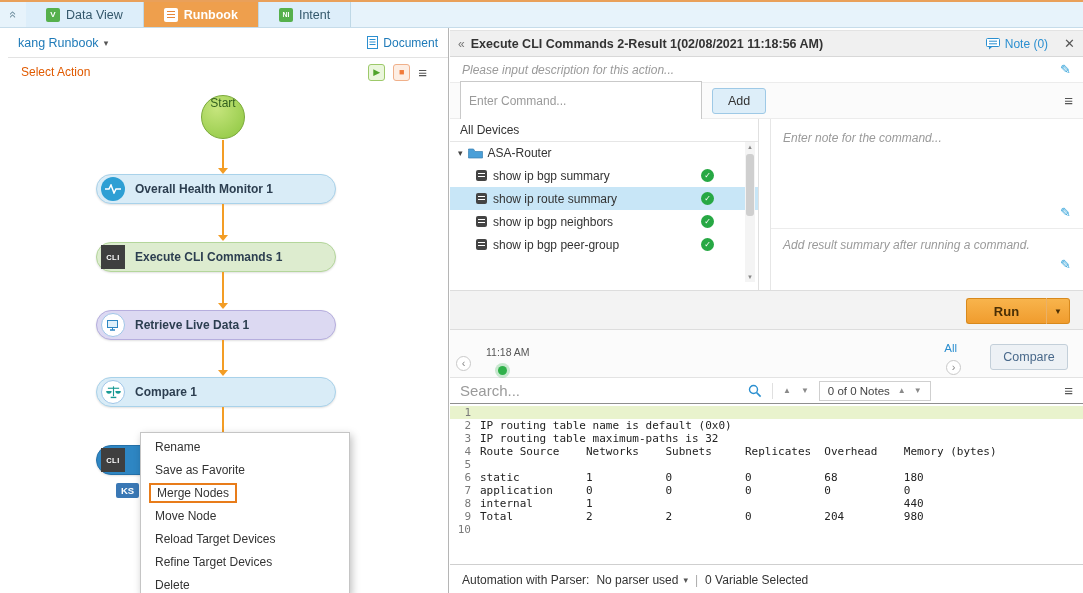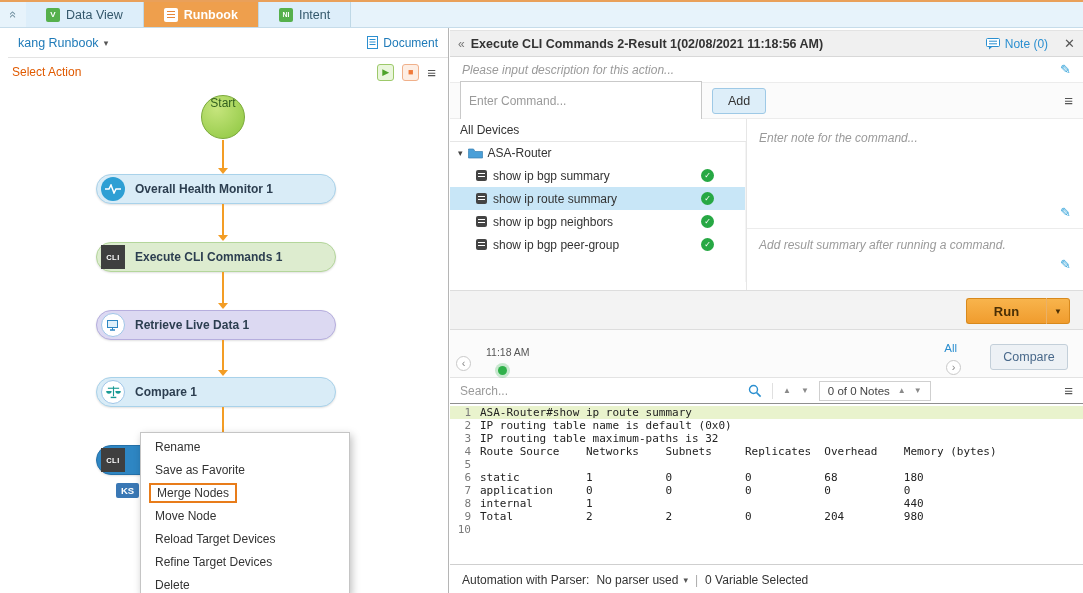--- a/index.html
+++ b/index.html
@@ -16,21 +16,21 @@
 .v-ico,.ni-ico{background:#56b04c}
 .ni-ico{font-size:7px}
 .book-ico{background:#fff}
 .book-ico i{display:block;width:8px;height:8px;background:repeating-linear-gradient(#e8873a 0 1px,transparent 1px 3px)}
 
 
 .left{position:absolute;top:26px;left:0;width:449px;height:567px;background:#fff;border-right:1px solid #b5b5b5;overflow:hidden}
 .lp-head{position:absolute;top:0;left:8px;right:0;height:30px;border-bottom:1px solid #e3e3e3;display:flex;align-items:center;padding:0 10px;gap:4px}
 .runbook-name{color:#1e7ab8;font-size:12.5px;display:flex;gap:5px;align-items:center;cursor:pointer}
 .doc-link{margin-left:auto;color:#1e7ab8;display:flex;gap:5px;align-items:center;cursor:pointer}
-.action-row{position:absolute;top:30px;left:0;right:0;height:28px;display:flex;align-items:center;padding:0 12px}
+.action-row{position:absolute;top:30px;left:0;right:0;height:28px;display:flex;align-items:center;padding:0 21px}
 .select-action{color:#e05a00;cursor:pointer}
 .flow-tools{margin-left:auto;display:flex;gap:8px;align-items:center}
 .tool-box{width:17px;height:17px;border-radius:3px;display:flex;align-items:center;justify-content:center;font-size:9px;cursor:pointer}
 .play-box{border:1px solid #9dc96a;background:#eaf6dc;color:#4ea32a}
 .stop-box{border:1px solid #f0b08a;background:#fdeee4;color:#f07a3a}
 .burger{color:#555;font-size:15px;cursor:pointer;line-height:1}
 
 .start{position:absolute;left:201px;top:67px;width:44px;height:44px;border-radius:50%;background:radial-gradient(circle at 35% 30%,#c6e57d,#8cc63f);border:1px solid #7aa93a;display:flex;align-items:flex-start;justify-content:center;color:#33611f;font-size:12px;cursor:pointer}
 .farrow{position:absolute;left:222px;width:2px;background:#f39d25}
 .farrow::after{content:"";position:absolute;left:-4px;bottom:-6px;border:5px solid transparent;border-top:6px solid #f39d25;border-bottom:none}
@@ -74,41 +74,41 @@
 .titem{height:23px;display:flex;align-items:center;gap:6px;padding:0 44px 0 26px;font-size:12px;cursor:pointer}
 .titem.sel{background:#c8e6f7}
 .mini-cli{width:11px;height:11px;flex:0 0 11px;border-radius:2px;background:#444;position:relative}
 .mini-cli::after{content:"";position:absolute;left:2px;top:3px;right:2px;height:6px;background:repeating-linear-gradient(#fff 0 1px,transparent 1px 3px)}
 .chk{margin-left:auto;width:13px;height:13px;flex:0 0 13px;border-radius:50%;background:#27a844;color:#fff;font-size:8px;display:flex;align-items:center;justify-content:center}
 .vscroll{position:absolute;top:23px;right:3px;width:10px;bottom:8px;background:#f4f4f4}
 .vs-up,.vs-dn{position:absolute;left:0;right:0;height:10px;color:#888;font-size:6px;display:flex;align-items:center;justify-content:center;cursor:pointer}
 .vs-up{top:0}.vs-dn{bottom:0}
 .vs-thumb{position:absolute;left:1px;right:1px;top:12px;height:62px;background:#cfcfcf;border-radius:3px;cursor:grab}
 
-.notes{position:absolute;top:91px;left:296px;right:0;height:171px;background:#fff}
+.notes{position:absolute;top:91px;left:320px;right:0;height:171px;background:#fff}
 .note-area{position:absolute;top:0;left:0;right:0;height:110px;border-bottom:1px solid #ececec;padding:12px 12px}
 .note-area .pencil{position:absolute;right:12px;bottom:8px}
 .summary-area{position:absolute;top:110px;left:0;right:0;bottom:0;padding:9px 12px}
 .summary-area .pencil{position:absolute;right:12px;top:28px}
 
 .run-row{position:absolute;top:262px;left:0;right:0;height:40px;background:#f3f3f3;border-top:1px solid #ddd;border-bottom:1px solid #ddd}
 .run-btn{position:absolute;right:37px;top:7px;width:80px;height:26px;background:linear-gradient(#f8b44c,#f09c2e);border:1px solid #d8891c;border-right:none;border-radius:3px 0 0 3px;color:#4a2f05;font-weight:bold;font-size:13px;cursor:pointer}
 .run-drop{position:absolute;right:13px;top:7px;width:24px;height:26px;background:linear-gradient(#f8b44c,#f09c2e);border:1px solid #d8891c;border-left:1px solid #eab066;border-radius:0 3px 3px 0;color:#4a2f05;font-size:8px;cursor:pointer}
 
 .timeline{position:absolute;top:302px;left:0;right:0;height:48px;background:#fbfbfb;border-bottom:1px solid #e3e3e3}
 .tl-nav{position:absolute;width:15px;height:15px;border-radius:50%;border:1px solid #c9c9c9;background:#fff;color:#888;font-size:11px;line-height:13px;text-align:center;cursor:pointer}
 .tl-prev{left:6px;top:26px}
 .tl-next{right:122px;top:30px}
 .tl-time{position:absolute;left:36px;top:16px;font-size:10.5px;color:#555}
 .tl-dot{position:absolute;left:48px;top:36px;width:9px;height:9px;border-radius:50%;background:#2fb14a;box-shadow:0 0 0 3px rgba(47,177,74,.25);cursor:pointer}
 .tl-all{position:absolute;right:126px;top:12px;color:#2b8fd0;font-size:11.5px;cursor:pointer}
 .compare-btn{position:absolute;right:15px;top:14px;width:78px;height:26px;background:#edf1f5;border:1px solid #c3cfd9;border-radius:3px;color:#48688a;font-size:12.5px;cursor:pointer}
 
 .search-row{position:absolute;top:350px;left:0;right:0;height:26px;background:#fff;border-bottom:1px solid #8f8f8f;display:flex;align-items:center;padding:0 10px;gap:10px}
-.search-input{border:none;outline:none;flex:0 0 278px;font-family:inherit;font-size:12px;color:#0f172a}
+.search-input{border:none;outline:none;flex:0 0 278px;font-family:inherit;font-size:15px;color:#0f172a}
 .search-input::placeholder{color:#9a9a9a}
 .tri-btn{color:#8a8a8a;font-size:8px;cursor:pointer}
 .vdiv{width:1px;height:16px;background:#e0e0e0}
 .notes-box{height:20px;border:1px solid #cfcfcf;display:flex;align-items:center;gap:8px;padding:0 8px;font-size:11.5px;color:#444}
 .search-row .burger{margin-left:auto}
 
 .code{position:absolute;top:376px;left:0;right:0;height:160px;background:#fff;font-family:"DejaVu Sans Mono",monospace;font-size:11px;line-height:13px;overflow:hidden;padding-top:2px}
 .cline{display:flex;height:13px}
 .cline.hl1{background:#e9f3cd}
 .ln{width:30px;flex:0 0 30px;text-align:right;padding-right:9px;color:#7a7a7a}
@@ -352,21 +352,20 @@
         <span>0 of 0 Notes</span>
         <span class="tri-btn">▲</span>
         <span class="tri-btn">▼</span>
       </span>
       <span class="burger">≡</span>
     </div>
 
     <div class="code">
       <div class="cline hl1">
           <span class="ln">1</span>
-          <span class="ct">ASA-Router#show ip route summary</span>
         </div>
       <div class="cline">
           <span class="ln">2</span>
           <span class="ct">IP routing table name is default (0x0)</span>
         </div>
       <div class="cline">
           <span class="ln">3</span>
           <span class="ct">IP routing table maximum-paths is 32</span>
         </div>
       <div class="cline">

